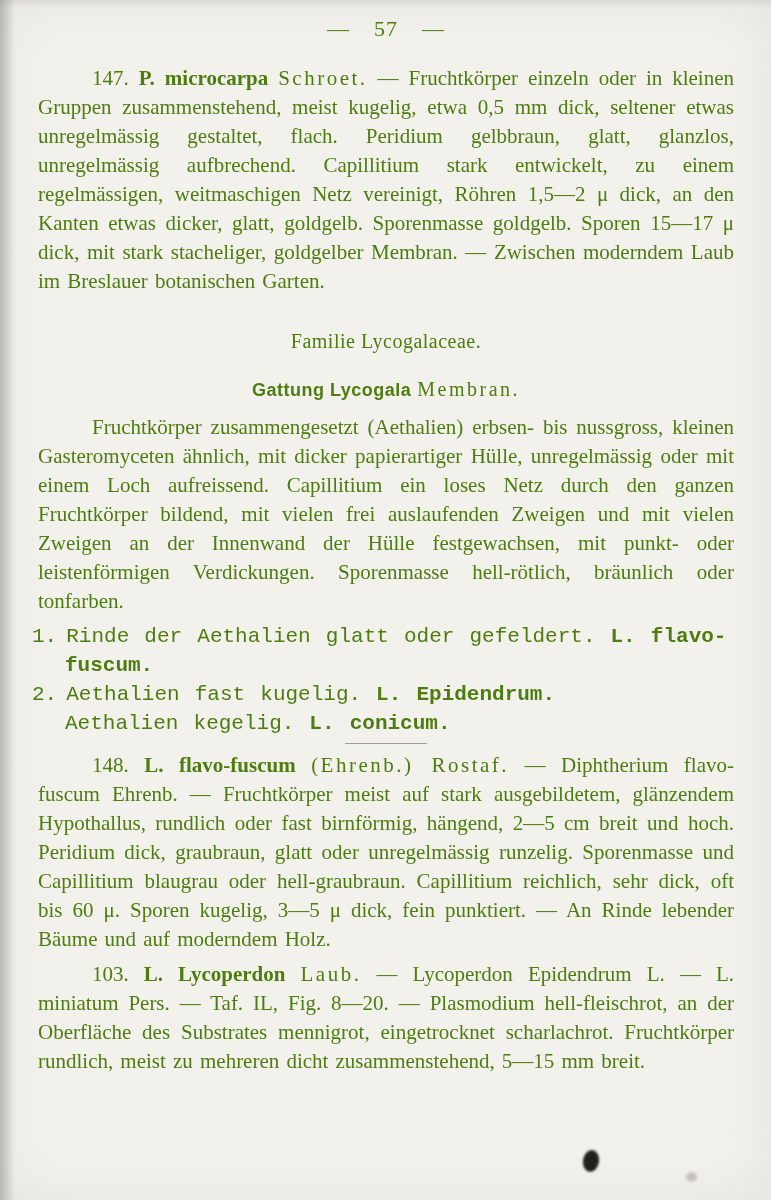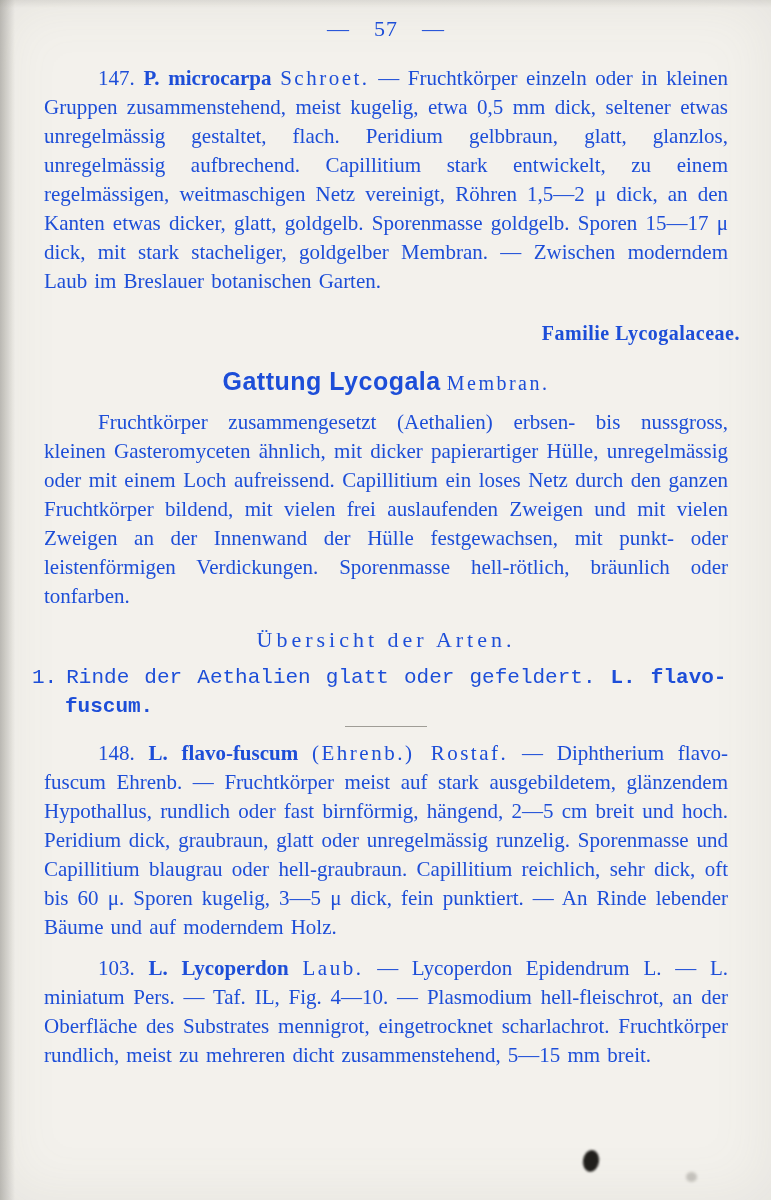--- a/index.html
+++ b/index.html
@@ -6,21 +6,21 @@
     margin: 0;
     padding: 0;
     background: #e9e7e2;
   }
   .page {
     position: relative;
     width: 771px;
     height: 1200px;
     box-sizing: border-box;
     background: #f3f1ec;
-    color: #1d4ed8;
+    color: #4d7c0f;
     font-family: "Liberation Serif", "DejaVu Serif", serif;
     padding: 14px 31px 0 32px;
     overflow: hidden;
     box-shadow: inset 0 0 60px rgba(120,115,105,0.10);
   }
   .edge-left {
     position: absolute;
     left: 0; top: 0; bottom: 0;
     width: 15px;
     background: linear-gradient(to right, rgba(105,103,97,0.38), rgba(105,103,97,0.0));
@@ -34,50 +34,50 @@
     pointer-events: none;
   }
   .pagenum {
     text-align: center;
     font-size: 22px;
     line-height: 30px;
     letter-spacing: 1px;
   }
   .pagenum .dash { margin: 0 24px; }
   p.body {
-    margin: 12px;
+    margin: 6px;
     font-size: 21px;
     line-height: 29px;
     text-align: justify;
     text-indent: 54px;
     word-spacing: 0.09em;
     hyphens: none;
   }
   p.first { margin-top: 20px; }
   .sperr { letter-spacing: 2.5px; }
   b.species { font-weight: bold; }
   .h-familie {
-    margin: 24px 0 12px;
-    text-align: right;
+    margin: 32px 0 12px;
+    text-align: center;
     font-size: 20px;
     line-height: 26px;
-    font-weight: bold;
+    font-weight: normal;
     letter-spacing: 0.5px;
   }
   .h-gattung {
     margin: 22px 0 10px;
     text-align: center;
     font-size: 20px;
     line-height: 26px;
     font-weight: normal;
   }
   .h-gattung .gattung-bold {
     font-family: "Liberation Sans", sans-serif;
     font-weight: bold;
-    font-size: 25px;
+    font-size: 18px;
     letter-spacing: 0.5px;
     margin-right: 6px;
   }
   .h-uebersicht {
     margin: 14px 0 8px;
     text-align: center;
     font-size: 22px;
     line-height: 30px;
     font-weight: normal;
     letter-spacing: 4px;
@@ -130,27 +130,28 @@
 
   <p class="body first"><span>147. </span><b class="species">P. microcarpa </b><span class="sperr">Schroet.</span><span> — Fruchtkörper einzeln oder in kleinen Gruppen zusammenstehend, meist kugelig, etwa 0,5 mm dick, seltener etwas unregelmässig gestaltet, flach. Peridium gelbbraun, glatt, glanzlos, unregelmässig aufbrechend. Capillitium stark entwickelt, zu einem regelmässigen, weitmaschigen Netz vereinigt, Röhren 1,5—2 μ dick, an den Kanten etwas dicker, glatt, goldgelb. Sporenmasse goldgelb. Sporen 15—17 μ dick, mit stark stacheliger, goldgelber Membran. — Zwischen moderndem Laub im Breslauer botanischen Garten.</span></p>
 
   <h3 class="h-familie">Familie Lycogalaceae.</h3>
 
 
   <h3 class="h-gattung"><span class="gattung-bold">Gattung Lycogala</span><span class="sperr">Membran.</span></h3>
 
   <p class="body">Fruchtkörper zusammengesetzt (Aethalien) erbsen- bis nussgross, kleinen Gasteromyceten ähnlich, mit dicker papierartiger Hülle, unregelmässig oder mit einem Loch aufreissend. Capillitium ein loses Netz durch den ganzen Fruchtkörper bildend, mit vielen frei auslaufenden Zweigen und mit vielen Zweigen an der Innenwand der Hülle festgewachsen, mit punkt- oder leistenförmigen Verdickungen. Sporenmasse hell-rötlich, bräunlich oder tonfarben.</p>
 
-  <h3 class="h-uebersicht">Übersicht der Arten.</h3>
 
   <div class="key">
     <div class="key-line hang"><span class="knum">1.</span><span>Rinde der Aethalien glatt oder gefeldert.</span><b class="ksp">L. flavo-fuscum.</b></div>
+    <div class="key-line hang"><span class="knum">2.</span><span>Aethalien fast kugelig.</span><b class="ksp">L. Epidendrum.</b></div>
+    <div class="key-line cont"><span>Aethalien kegelig.</span><b class="ksp">L. conicum.</b></div>
   </div>
 
   <hr class="divider">
 
   <p class="body"><span>148. </span><b class="species">L. flavo-fuscum </b><span class="sperr">(Ehrenb.) Rostaf.</span><span> — Diphtherium flavo-fuscum Ehrenb. — Fruchtkörper meist auf stark ausgebildetem, glänzendem Hypothallus, rundlich oder fast birnförmig, hängend, 2—5 cm breit und hoch. Peridium dick, graubraun, glatt oder unregelmässig runzelig. Sporenmasse und Capillitium blaugrau oder hell-graubraun. Capillitium reichlich, sehr dick, oft bis 60 μ. Sporen kugelig, 3—5 μ dick, fein punktiert. — An Rinde lebender Bäume und auf moderndem Holz.</span></p>
 
-  <p class="body"><span>103. </span><b class="species">L. Lycoperdon </b><span class="sperr">Laub.</span><span> — Lycoperdon Epidendrum L. — L. miniatum Pers. — Taf. IL, Fig. 4—10. — Plasmodium hell-fleischrot, an der Oberfläche des Substrates mennigrot, eingetrocknet scharlachrot. Fruchtkörper rundlich, meist zu mehreren dicht zusammenstehend, 5—15 mm breit.</span></p>
+  <p class="body"><span>103. </span><b class="species">L. Lycoperdon </b><span class="sperr">Laub.</span><span> — Lycoperdon Epidendrum L. — L. miniatum Pers. — Taf. IL, Fig. 8—20. — Plasmodium hell-fleischrot, an der Oberfläche des Substrates mennigrot, eingetrocknet scharlachrot. Fruchtkörper rundlich, meist zu mehreren dicht zusammenstehend, 5—15 mm breit.</span></p>
 
   <div class="ink-spot-1"></div>
   <div class="ink-spot-2"></div>
 </div>
 
 </body></html>

